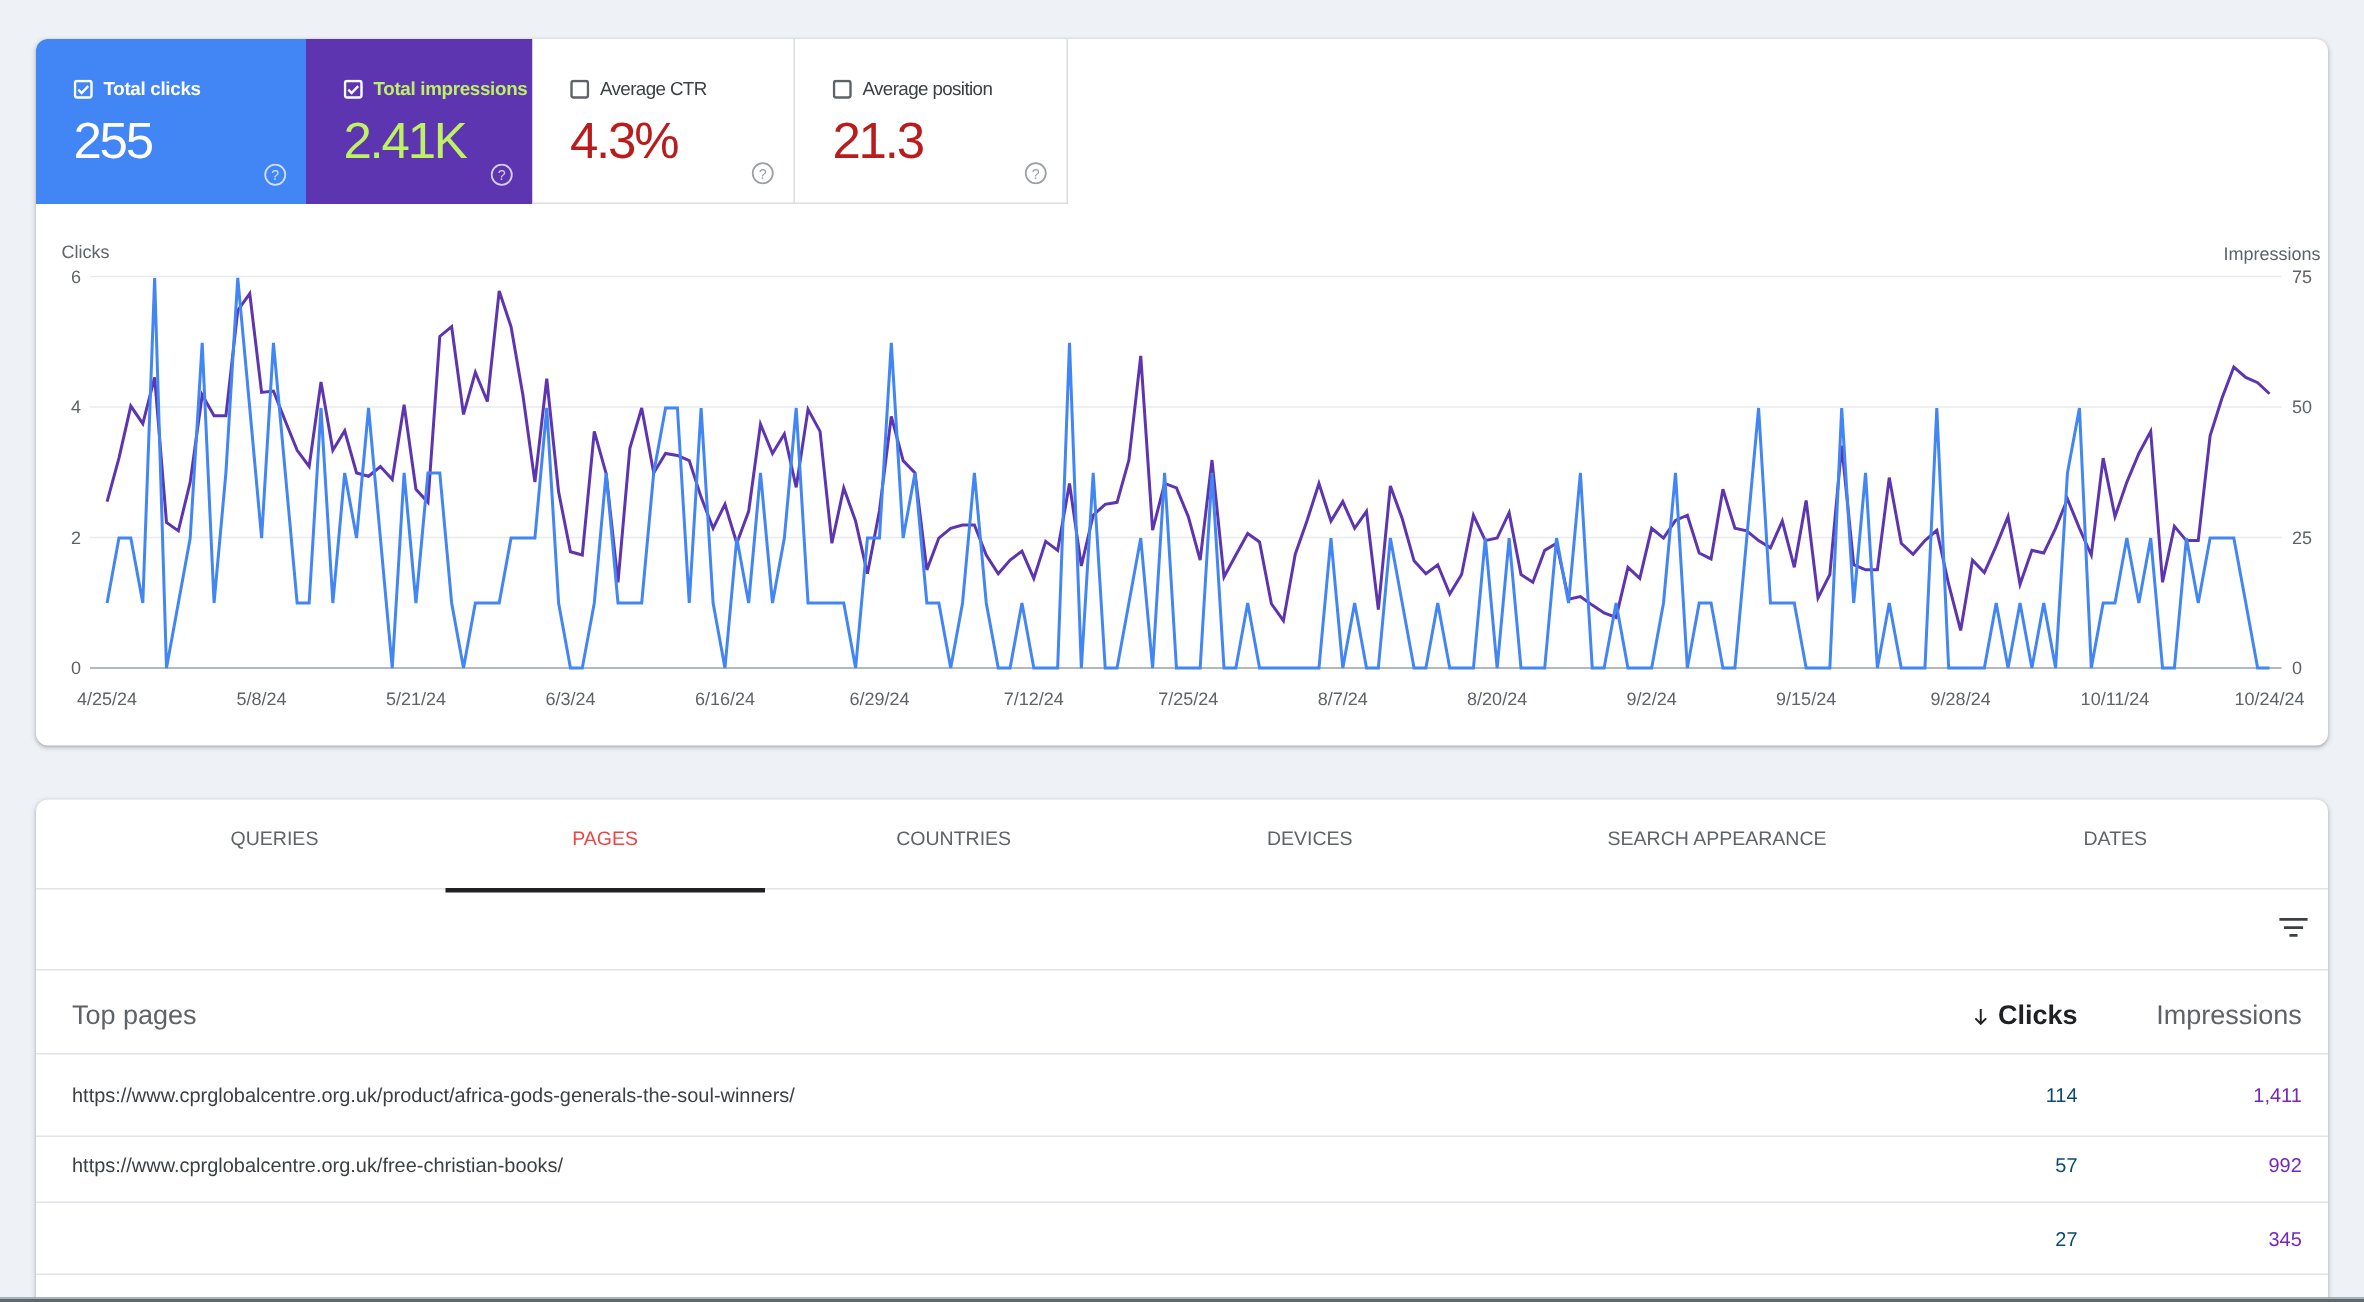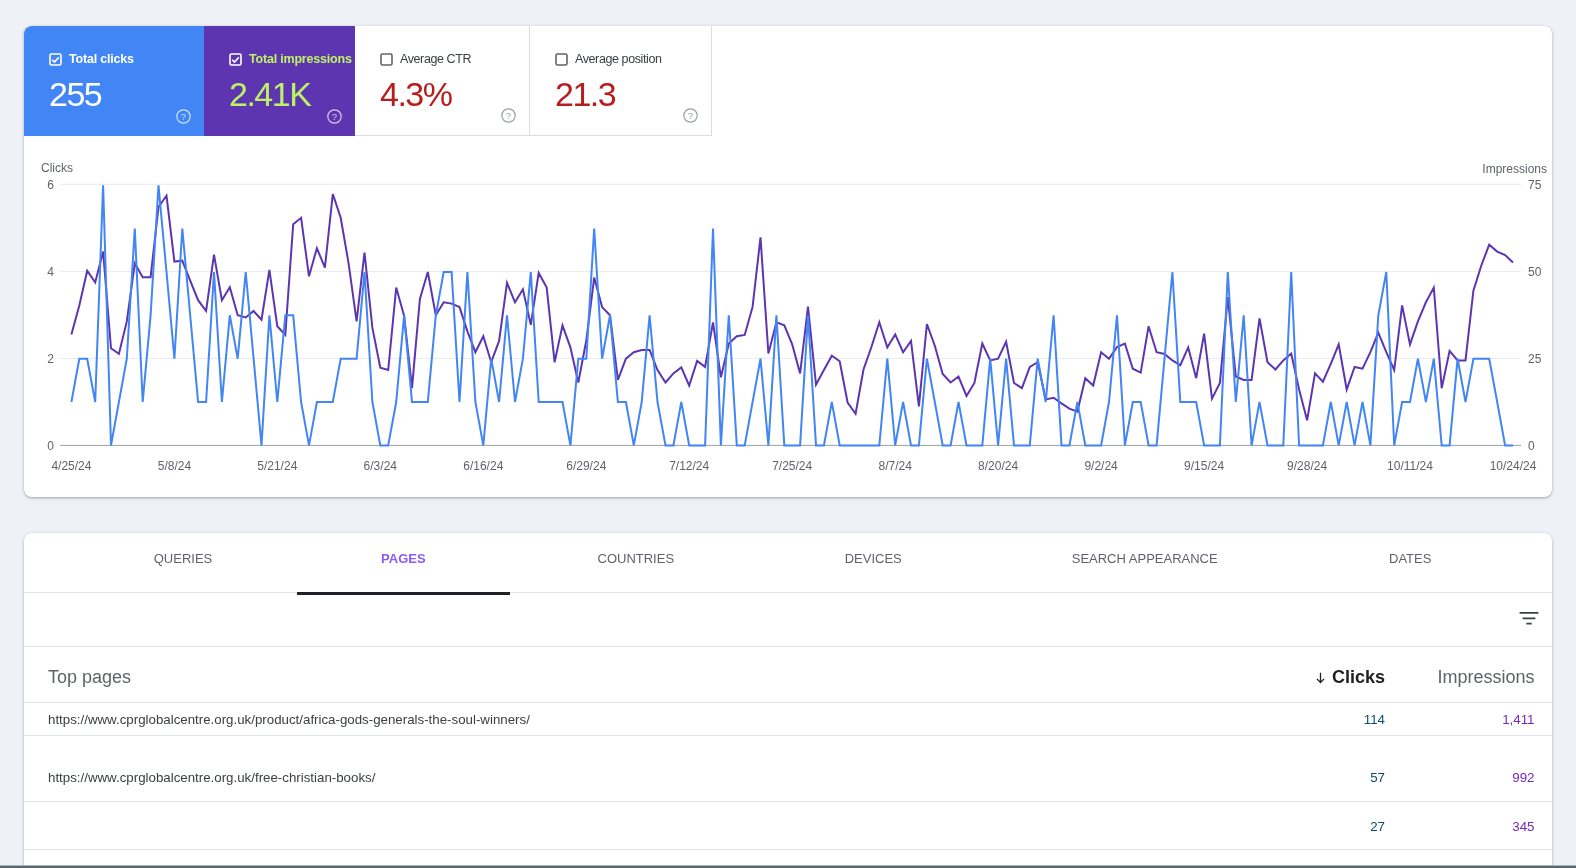--- a/index.html
+++ b/index.html
@@ -13,21 +13,21 @@
 #c1{width:180px;background:#4285f4;color:#fff;border-top-left-radius:8px}
 #c2{width:151px;background:#5e35b1;color:#bef264}
 #c3{width:175px}
 #c4{width:181.7px}
 #c3,#c4{background:#fff;border-right:1px solid #dadce0;border-bottom:1px solid #dadce0}
 #c3 .lbl,#c4 .lbl{color:#3c4043;font-weight:400;letter-spacing:-.4px}
 #c3 .val,#c4 .val{color:#b91c1c}
 .ax{font-size:12px;fill:#5f6368;font-family:"Liberation Sans",sans-serif}
 .tabs{position:absolute;top:0;left:0;width:100%;height:59.5px;border-bottom:1px solid #e0e3e7}
 .tab{position:absolute;top:17.5px;transform:translateX(-50%);font-size:13px;color:#5f6368;letter-spacing:0;white-space:nowrap}
-.tab.on{color:#8b5cf6;font-weight:700}
+.tab.on{color:#ef4444;font-weight:400}
 .underline{position:absolute;left:272.6px;top:59px;width:213.4px;height:3px;background:#202124}
 .frow{position:absolute;top:60.5px;left:0;width:100%;height:53px;border-bottom:1px solid #e0e3e7}
 .ficon{position:absolute;right:13px;top:17.5px}
 .hrow{position:absolute;top:114.5px;left:0;width:100%;height:55px;border-bottom:1px solid #e0e3e7;font-size:18px;color:#5f6368}
 .hrow span{margin-top:2.5px}
 .trow{position:absolute;left:0;width:100%;font-size:13.3px;color:#3c4043;border-bottom:1px solid #e0e3e7}
 .cl{position:absolute;left:24px;top:50%;transform:translateY(-50%)}
 .num1{position:absolute;right:167px;top:50%;transform:translateY(-50%);color:#0c4a6e}
 .num2{position:absolute;right:17.5px;top:50%;transform:translateY(-50%);color:#7627bb}
 .strip{position:absolute;left:0;top:865px;width:1576px;height:3px;background:#5c686e;border-top:1px solid #a9b4ba}
@@ -131,21 +131,21 @@
           </g>
         </svg></span>
     </div>
 <div class="hrow">
       <span class="cl">Top pages</span>
       <span class="num1" style="color:#202124;font-weight:700"><svg width="13" height="13" viewBox="0 0 13 13" style="vertical-align:-2px">
           <path d="M6.5 1.2v9.8M2.9 7.4l3.6 3.6 3.6-3.6" fill="none" stroke="#202124" stroke-width="1.3"></path>
         </svg> Clicks</span>
       <span class="num2" style="color:#5f6368">Impressions</span>
     </div>
-<div class="trow" style="top:170.5px;height:32px">
+<div class="trow" style="top:170.5px;height:54px">
       <span class="cl">https://www.cprglobalcentre.org.uk/product/africa-gods-generals-the-soul-winners/</span>
       <span class="num1">114</span>
       <span class="num2">1,411</span>
     </div>
 <div class="trow" style="top:220.5px;height:48px">
       <span class="cl">https://www.cprglobalcentre.org.uk/free-christian-books/</span>
       <span class="num1">57</span>
       <span class="num2">992</span>
     </div>
 <div class="trow" style="top:269px;height:48px">

